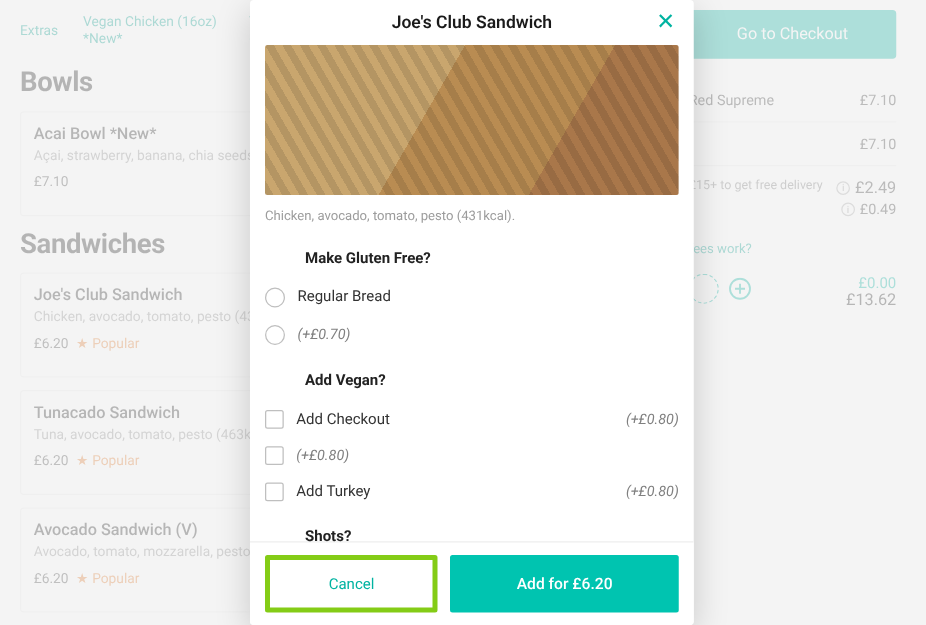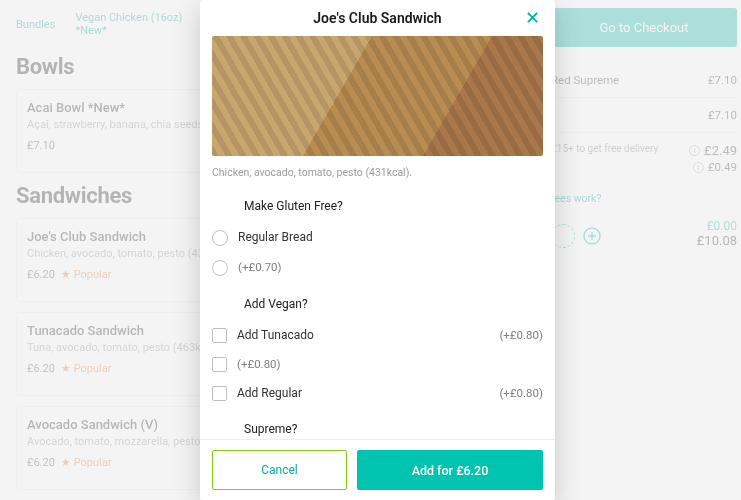--- a/index.html
+++ b/index.html
@@ -1,19 +1,19 @@
 <!DOCTYPE html>
 <html><head>
 <meta charset="utf-8">
 <style>
 * { box-sizing: border-box; margin: 0; padding: 0; font-family: -apple-system, BlinkMacSystemFont, 'Segoe UI', Roboto, Helvetica, Arial, sans-serif; }
 body { width: 741px; height: 500px; overflow: hidden; background: #fff; position: relative; }
 .page { display: flex; width: 100%; height: 100%; }
 .left { flex: 1; padding: 8px 16px; overflow: hidden; }
-.right { width: 190px; padding: 8px 4px 8px 0; overflow: hidden; }
+.right { width: 190px; padding: 8px 24px 8px 0; overflow: hidden; }
 .tabs { display: flex; gap: 20px; align-items: center; font-size: 11px; color: #009e8e; padding: 0 0 6px; }
 .tabs .pill { background: #00a396; color: #fff; border-radius: 12px; padding: 3px 10px; display: inline-flex; align-items: center; gap: 4px; font-size: 11px; }
 .tabs .pill svg { width: 10px; height: 10px; }
 .delivery-note { color: #333; font-size: 11px; display: inline-flex; align-items: center; gap: 4px; margin-left: auto; }
 .delivery-note .info { width: 12px; height: 12px; border-radius: 50%; border: 1px solid #888; display: inline-flex; align-items: center; justify-content: center; font-size: 9px; color: #888; }
 .section-h { font-size: 22px; font-weight: 700; color: #1a1a1a; margin: 8px 0 10px; letter-spacing: -0.3px; }
 .card { display: flex; border: 1px solid #eee; border-radius: 3px; padding: 10px; margin-bottom: 10px; gap: 10px; }
 .card .info { flex: 1; }
 .card .title { font-size: 13px; font-weight: 500; color: #222; margin-bottom: 3px; }
 .card .desc { font-size: 11px; color: #8c8c8c; line-height: 1.35; margin-bottom: 6px; }
@@ -21,59 +21,59 @@
 .card .pop { color: #e47b2b; display: inline-flex; align-items: center; gap: 3px; }
 .card .thumb { width: 62px; height: 62px; border-radius: 3px; background: linear-gradient(135deg,#e9d9c8,#c9a57a); }
 .thumb.bowl { background: radial-gradient(circle at 50% 50%, #b76a7a 0 20px, #f2e6d4 20px 40px, #fff 40px); }
 .thumb.tuna { background: linear-gradient(135deg,#d9c7a1,#e9b774); }
 .thumb.avo { background: linear-gradient(135deg,#d7e4c2,#9ab56f); }
 .checkout-btn { width: 100%; background: #00b3a1; color: #fff; border: none; border-radius: 3px; padding: 12px; font-size: 13px; cursor: pointer; margin-bottom: 16px; }
 .cart-row { display: flex; justify-content: space-between; font-size: 11.5px; color: #333; padding: 10px 0; border-bottom: 1px solid #eee; }
 .cart-tip { font-size: 10px; color: #777; }
 .cart-link { font-size: 10.5px; color: #009e8e; padding: 8px 0; }
 .fence { width: 24px; height: 24px; border: 1.5px dashed #00b3a1; border-radius: 50%; }
-.totals { display: flex; justify-content: space-between; align-items: flex-end; gap: 10px; margin-top: 6px; }
+.totals { display: flex; justify-content: space-between; align-items: flex-start; gap: 10px; margin-top: 6px; }
 .totals .left-tot { display: flex; gap: 8px; align-items: center; }
 .totals .s1 { color: #00b3a1; font-size: 12px; }
 .totals .s2 { color: #222; font-size: 13px; }
 .overlay { position: absolute; inset: 0; background: rgba(240,240,240,0.72); }
 .modal { position: absolute; left: 200px; top: 0; width: 355px; height: 500px; background: #fff; border-radius: 3px; box-shadow: 0 8px 28px rgba(0,0,0,0.18); display: flex; flex-direction: column; overflow: hidden; }
 .modal-head { display: flex; align-items: center; justify-content: center; padding: 10px 12px; position: relative; }
 .modal-head h2 { font-size: 14px; font-weight: 600; color: #1a1a1a; }
 .modal-close { position: absolute; right: 10px; top: 8px; width: 20px; height: 20px; cursor: pointer; color: #00b3a1; font-size: 18px; line-height: 20px; }
 .modal-body { flex: 1; overflow-y: auto; padding: 0 12px 8px; }
 .hero { width: 100%; height: 120px; border-radius: 2px; background:
   linear-gradient(120deg,#c9a66e 0 40%,#b98c52 40% 70%,#a9774a 70% 100%),
   radial-gradient(circle at 85% 85%, #6aa64a 0 30px, transparent 31px),
   radial-gradient(circle at 10% 90%, #d6402b 0 20px, transparent 21px),
   #e8e6e1;
   background-blend-mode: normal, normal, normal;
   position: relative; overflow: hidden;
 }
 .hero::before { content:""; position:absolute; inset:0; background: repeating-linear-gradient(60deg, rgba(0,0,0,0.10) 0 6px, transparent 6px 12px); mix-blend-mode: multiply; }
 .hero-desc { font-size: 10.5px; color: #9c9c9c; padding: 10px 0 16px; }
-.group-h { font-size: 12px; font-weight: 400; color: #222; margin: 4px 0 10px; padding-left: 32px; }
+.group-h { font-size: 12px; font-weight: 700; color: #222; margin: 4px 0 10px; padding-left: 32px; }
 .opt { display: flex; gap: 10px; padding: 7px 0; cursor: pointer; }
 .opt .radio { width: 16px; height: 16px; border: 1.5px solid #bfbfbf; border-radius: 50%; }
 .opt .chk { width: 15px; height: 15px; border: 1.5px solid #bfbfbf; border-radius: 2px; }
 .opt .lab { font-size: 12px; color: #333; flex: 1; }
-.opt .pr { font-size: 11.5px; color: #808080; }
+.opt .pr { font-size: 11.5px; color: #808080; font-style: italic; }
 .modal-foot { display: flex; gap: 10px; padding: 10px 12px; border-top: 1px solid #eee; background: #fff; }
-.btn-cancel { flex: 1; border: 1px solid #84cc16; background: #fff; color: #00b3a1; font-size: 12px; padding: 12px 0; border-radius: 2px; cursor: pointer; }
+.btn-cancel { flex: 1; border: 4px solid #84cc16; background: #fff; color: #00b3a1; font-size: 12px; padding: 12px 0; border-radius: 2px; cursor: pointer; }
 .btn-add { flex: 1.4; border: none; background: #00c4b0; color: #fff; font-size: 12.5px; font-weight: 500; padding: 12px 0; border-radius: 2px; cursor: pointer; }
 .star { color: #e47b2b; font-size: 11px; }
 .spacer { height: 10px; }
 </style>
 </head>
 <body>
 
 <div class="page">
   <div class="left">
     <div class="tabs">
-      <span>Bundles</span>
+      <span>Extras</span>
       <span>Vegan Chicken (16oz) *New*</span>
       <span>The Shakes (16oz)</span>
       <span class="pill">
         <span>The Shots (3oz)</span>
         <svg viewBox="0 0 10 10" fill="none" stroke="#fff" stroke-width="1.5">
             <path d="M2 3.5 L5 6.5 L8 3.5"></path>
           </svg>
       </span>
       <span class="delivery-note">
         <span class="info">i</span>
@@ -172,21 +172,21 @@
     <div class="totals">
       <div class="left-tot">
         <div class="fence"></div>
         <svg width="18" height="18">
             <circle cx="9" cy="9" r="8" fill="none" stroke="#00b3a1" stroke-width="1.5"></circle>
             <path d="M9 5 V13 M5 9 H13" stroke="#00b3a1" stroke-width="1.5"></path>
           </svg>
       </div>
       <div style="text-align:right;">
         <div class="s1">£0.00</div>
-        <div class="s2">£10.08</div>
+        <div class="s2">£13.62</div>
       </div>
     </div>
   </div>
 </div>
 
 <div class="overlay"></div>
 
 <div class="modal">
   <div class="modal-head">
     <h2>Joe's Club Sandwich</h2>
@@ -204,33 +204,33 @@
     </div>
     <div class="opt">
       <span class="radio"></span>
       <span class="pr">(+£0.70)</span>
     </div>
 
     <div class="spacer"></div>
     <div class="group-h">Add Vegan?</div>
     <div class="opt">
       <span class="chk"></span>
-      <span class="lab">Add Tunacado</span>
+      <span class="lab">Add Checkout</span>
       <span class="pr">(+£0.80)</span>
     </div>
     <div class="opt">
       <span class="chk"></span>
       <span class="pr">(+£0.80)</span>
     </div>
     <div class="opt">
       <span class="chk"></span>
-      <span class="lab">Add Regular</span>
+      <span class="lab">Add Turkey</span>
       <span class="pr">(+£0.80)</span>
     </div>
 
     <div class="spacer"></div>
-    <div class="group-h">Supreme?</div>
+    <div class="group-h">Shots?</div>
   </div>
   <div class="modal-foot">
     <button class="btn-cancel">Cancel</button>
     <button class="btn-add">Add for £6.20</button>
   </div>
 </div>
 
 </body></html>

